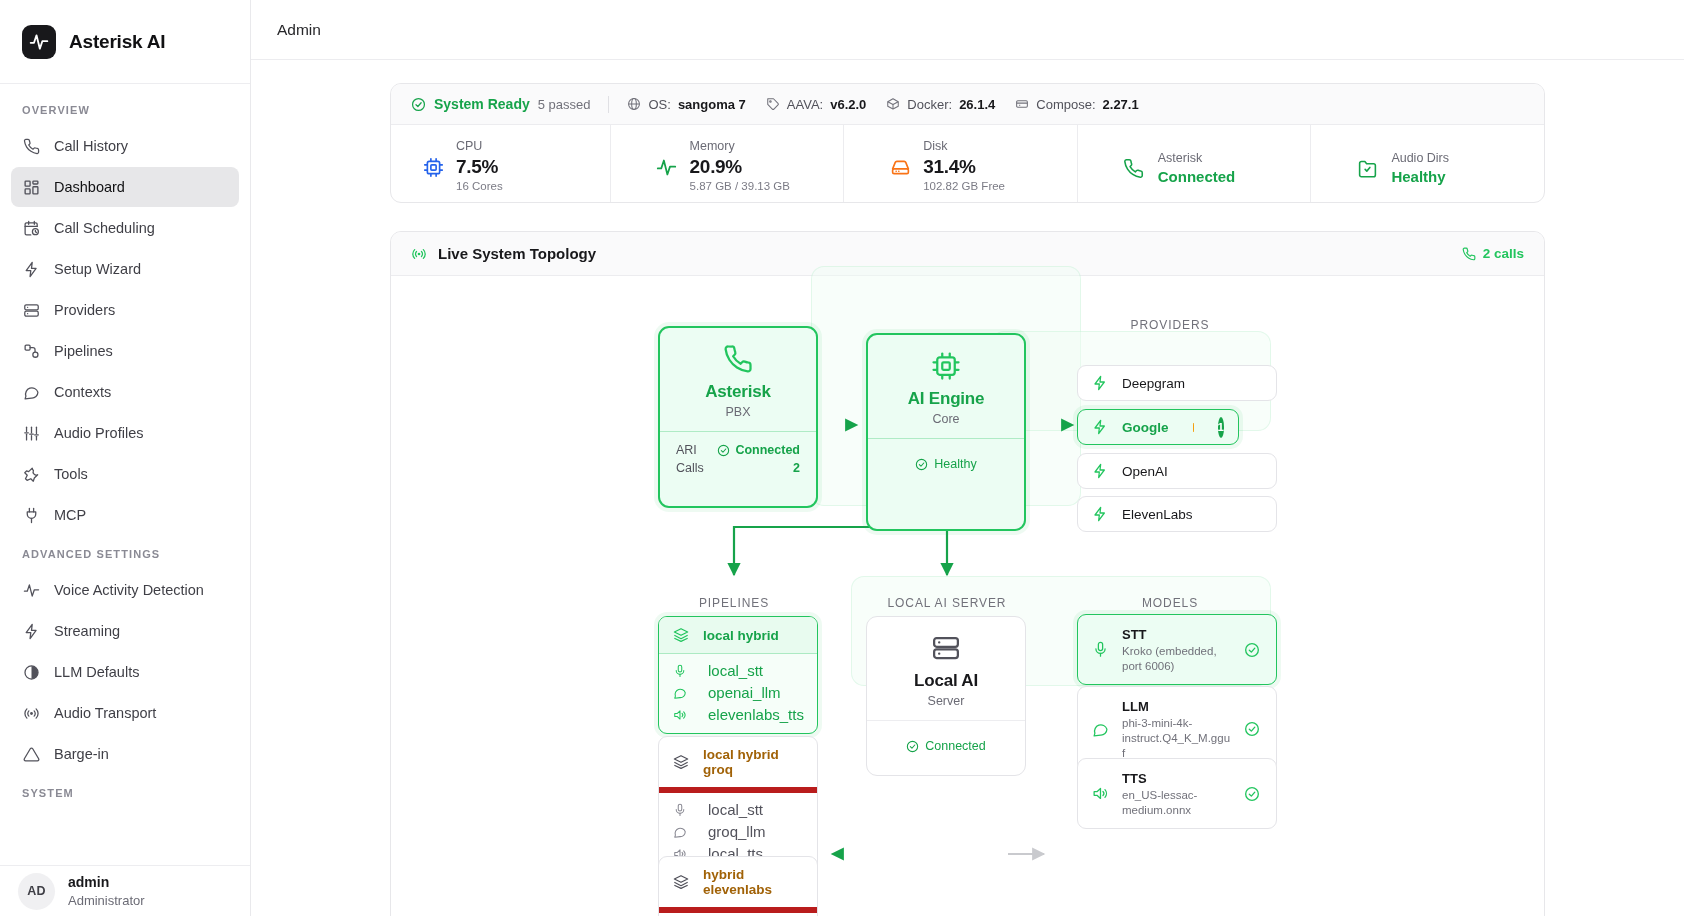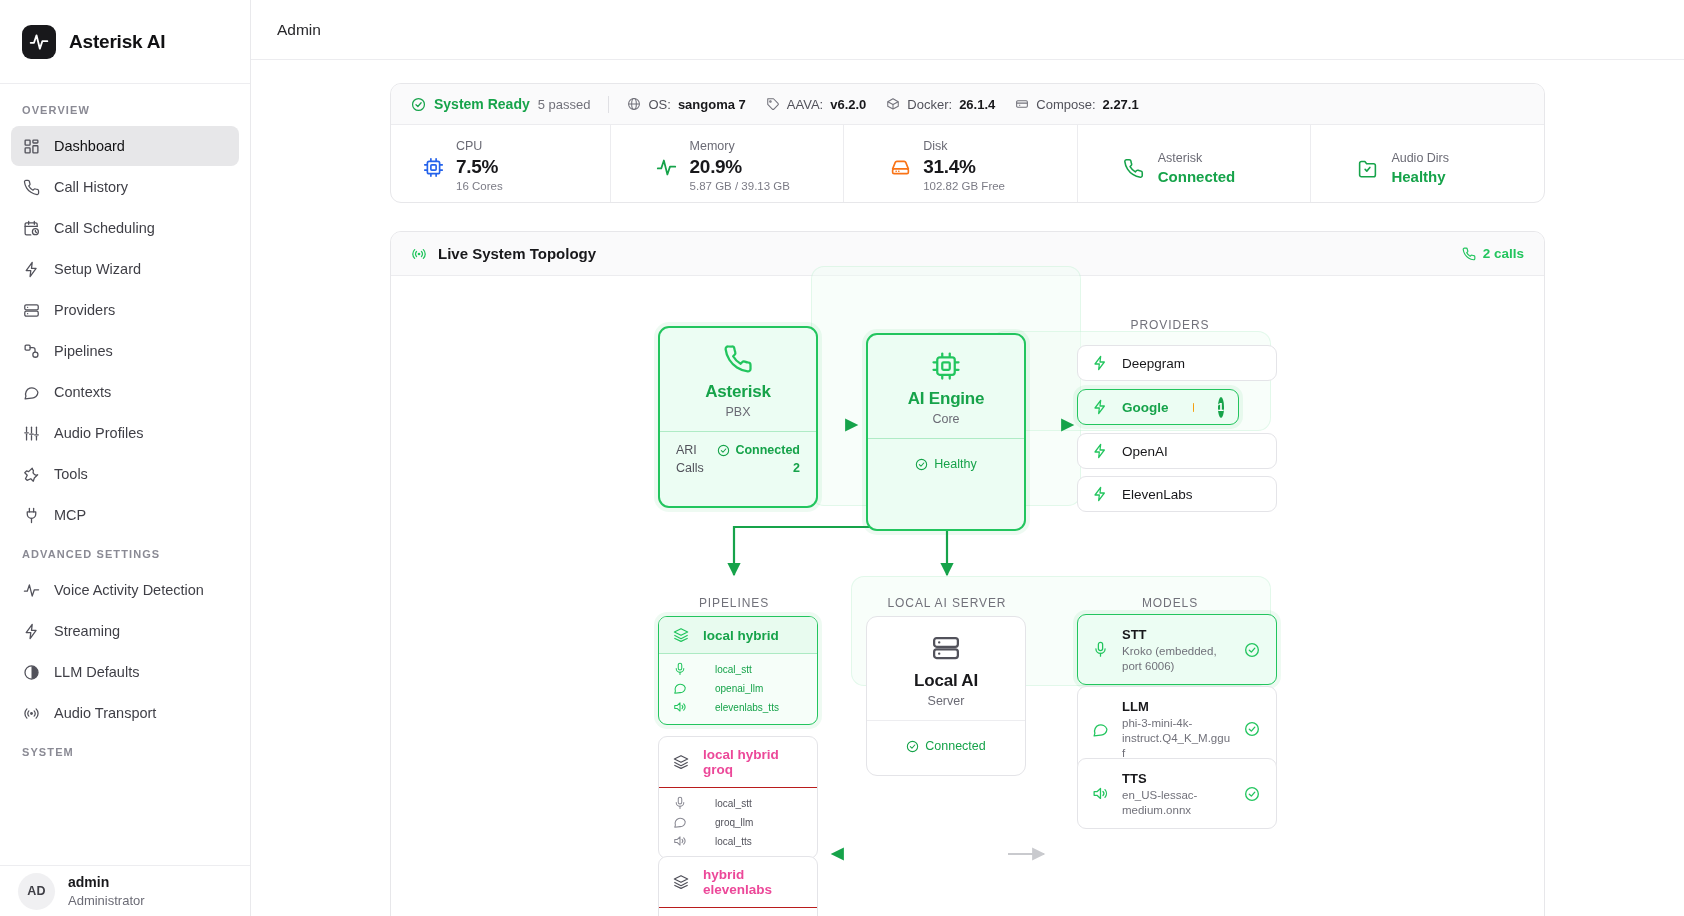--- a/index.html
+++ b/index.html
@@ -182,20 +182,21 @@
     position: absolute; font-size: 12px; letter-spacing: .9px;
     color: #71717a; text-transform: uppercase; text-align: center;
   }
 
   
   .lst-item {
     position: absolute;
     border: 1px solid #e4e4e8; background: #fff; border-radius: 9px;
     display: flex; align-items: center; gap: 12px;
     padding: 0 14px;
+    margin-top: 20px;
   }
   .lst-item.active {
     border: 1.5px solid #22c55e; background: #ecfdf3;
     box-shadow: 0 0 0 4px rgba(34,197,94,.08);
   }
   .lst-ico { color: #22c55e; display: flex; flex: 0 0 18px; }
   .lst-label { font-size: 13.5px; color: #18181b; font-weight: 500; }
   .lst-item.active .lst-label { color: #16a34a; font-weight: 700; }
   .dot-amber { width: 9px; height: 9px; border-radius: 50%; background: #f59e0b; }
   .badge-count {
@@ -221,28 +222,28 @@
   .model-ok { color: #22c55e; display: flex; flex: 0 0 18px; }
 
   
   .pipe {
     position: absolute;
     border: 1px solid #e4e4e8; background: #fff; border-radius: 9px; overflow: hidden;
   }
   .pipe.active { border: 1.5px solid #22c55e; background: #f6fef9; box-shadow: 0 0 0 4px rgba(34,197,94,.08); }
   .pipe-head {
     display: flex; align-items: center; gap: 12px;
-    padding: 10px 14px; font-size: 13.5px; font-weight: 700; color: #ec4899;
-    border-bottom: 1px solid #b91c1c;
+    padding: 10px 14px; font-size: 13.5px; font-weight: 700; color: #a16207;
+    border-bottom: 6px solid #b91c1c;
   }
   .pipe.active .pipe-head { color: #16a34a; background: #e8fbef; border-bottom: 1px solid rgba(34,197,94,.3); }
   .pipe-ico { color: #52525b; display: flex; flex: 0 0 18px; }
   .pipe.active .pipe-ico { color: #22c55e; }
   .pipe-body { padding: 8px 14px 10px 14px; display: flex; flex-direction: column; gap: 5px; }
-  .pipe-row { display: flex; align-items: center; gap: 26px; font-size: 10px; color: #52525b; }
+  .pipe-row { display: flex; align-items: center; gap: 19px; font-size: 15px; color: #52525b; }
   .pipe.active .pipe-row { color: #16a34a; }
   .pipe-row-ico { color: #8a8a94; display: flex; flex: 0 0 16px; }
   .pipe.active .pipe-row-ico { color: #22c55e; }
 
   svg { display: block; }
   .arrow-layer { position: absolute; inset: 0; pointer-events: none; }
 </style>
 </head>
 <body>
 
@@ -256,39 +257,39 @@
             <polyline points="2 13 6 13 9 4 13 20 16 11 19 11 22 11"></polyline>
           </svg>
       </div>
       <div class="brand-name">Asterisk AI</div>
     </div>
 
     <nav class="nav">
 
       <div class="nav-section first">OVERVIEW</div>
 
+      <div class="nav-item">
+        <span class="nav-icon">
+          <svg width="17" height="17" viewBox="0 0 24 24" fill="none" stroke="currentColor" stroke-width="1.8" stroke-linecap="round" stroke-linejoin="round">
+              <path d="M22 16.9v3a2 2 0 0 1-2.2 2 19.8 19.8 0 0 1-8.6-3.1 19.5 19.5 0 0 1-6-6A19.8 19.8 0 0 1 2.1 4.2 2 2 0 0 1 4.1 2h3a2 2 0 0 1 2 1.7c.1 1 .4 1.9.7 2.8a2 2 0 0 1-.5 2.1L8.1 9.8a16 16 0 0 0 6 6l1.2-1.2a2 2 0 0 1 2.1-.5c.9.3 1.8.6 2.8.7a2 2 0 0 1 1.8 2.1z"></path>
+            </svg>
+        </span>
+        <span>Call History</span>
+      </div>
+
       <div class="nav-item active">
         <span class="nav-icon">
           <svg width="17" height="17" viewBox="0 0 24 24" fill="none" stroke="currentColor" stroke-width="1.9" stroke-linecap="round" stroke-linejoin="round">
               <rect x="3" y="3" width="7" height="7" rx="1"></rect>
               <rect x="14" y="3" width="7" height="4" rx="1"></rect>
               <rect x="14" y="11" width="7" height="10" rx="1"></rect>
               <rect x="3" y="14" width="7" height="7" rx="1"></rect>
             </svg>
         </span>
         <span>Dashboard</span>
-      </div>
-
-      <div class="nav-item">
-        <span class="nav-icon">
-          <svg width="17" height="17" viewBox="0 0 24 24" fill="none" stroke="currentColor" stroke-width="1.8" stroke-linecap="round" stroke-linejoin="round">
-              <path d="M22 16.9v3a2 2 0 0 1-2.2 2 19.8 19.8 0 0 1-8.6-3.1 19.5 19.5 0 0 1-6-6A19.8 19.8 0 0 1 2.1 4.2 2 2 0 0 1 4.1 2h3a2 2 0 0 1 2 1.7c.1 1 .4 1.9.7 2.8a2 2 0 0 1-.5 2.1L8.1 9.8a16 16 0 0 0 6 6l1.2-1.2a2 2 0 0 1 2.1-.5c.9.3 1.8.6 2.8.7a2 2 0 0 1 1.8 2.1z"></path>
-            </svg>
-        </span>
-        <span>Call History</span>
       </div>
 
       <div class="nav-item">
         <span class="nav-icon">
           <svg width="17" height="17" viewBox="0 0 24 24" fill="none" stroke="currentColor" stroke-width="1.8" stroke-linecap="round" stroke-linejoin="round">
               <path d="M20 9V6a2 2 0 0 0-2-2H5a2 2 0 0 0-2 2v13a2 2 0 0 0 2 2h6"></path>
               <line x1="3" y1="9" x2="20" y2="9"></line>
               <line x1="8" y1="2" x2="8" y2="6"></line>
               <line x1="16" y1="2" x2="16" y2="6"></line>
               <circle cx="17.5" cy="16.5" r="4.2"></circle>
@@ -414,20 +415,28 @@
               <circle cx="12" cy="12" r="2" fill="currentColor" stroke="none"></circle>
               <path d="M8.3 8.3a5.2 5.2 0 0 0 0 7.4"></path>
               <path d="M15.7 8.3a5.2 5.2 0 0 1 0 7.4"></path>
               <path d="M5.5 5.5a9 9 0 0 0 0 13"></path>
               <path d="M18.5 5.5a9 9 0 0 1 0 13"></path>
             </svg>
         </span>
         <span>Audio Transport</span>
       </div>
 
+      <div class="nav-item">
+        <span class="nav-icon">
+          <svg width="17" height="17" viewBox="0 0 24 24" fill="none" stroke="currentColor" stroke-width="1.8" stroke-linecap="round" stroke-linejoin="round">
+              <path d="M10.3 3.9 1.9 18a2 2 0 0 0 1.7 3h16.8a2 2 0 0 0 1.7-3L13.7 3.9a2 2 0 0 0-3.4 0z"></path>
+            </svg>
+        </span>
+        <span>Barge-in</span>
+      </div>
 
       <div class="nav-section">SYSTEM</div>
     </nav>
 
     <div class="sidebar-footer">
       <div class="avatar">AD</div>
       <div>
         <div class="user-name">admin</div>
         <div class="user-role">Administrator</div>
       </div>

